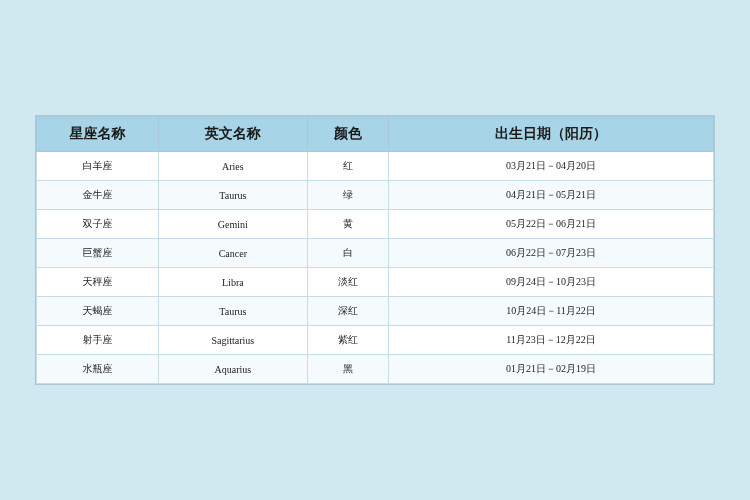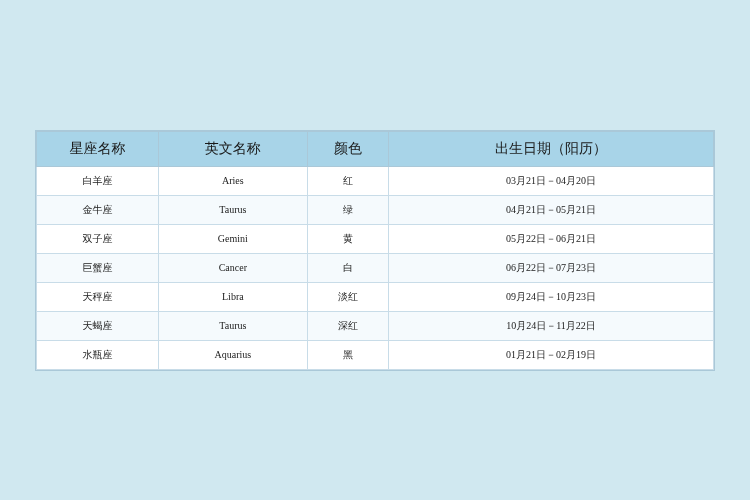--- a/index.html
+++ b/index.html
@@ -25,21 +25,21 @@
     table {
       width: 100%;
       border-collapse: collapse;
     }
     thead tr th {
       background-color: #a8d4e8;
       color: #1a1a1a;
       padding: 8px 10px;
       text-align: center;
       border: 1px solid #aac8d8;
-      font-weight: normal;
+      font-weight: bold;
       font-size: 14px;
     }
     tbody tr td {
       padding: 7px 10px;
       text-align: center;
       border: 1px solid #c8dce8;
       color: #222222;
       font-size: 10px;
       background-color: #ffffff;
     }
@@ -95,20 +95,26 @@
           <td>淡红</td>
           <td>09月24日－10月23日</td>
         </tr>
         <tr>
           <td>天蝎座</td>
           <td>Taurus</td>
           <td>深红</td>
           <td>10月24日－11月22日</td>
         </tr>
         <tr>
+          <td>射手座</td>
+          <td>Sagittarius</td>
+          <td>紫红</td>
+          <td>11月23日－12月22日</td>
+        </tr>
+        <tr>
           <td>水瓶座</td>
           <td>Aquarius</td>
           <td>黑</td>
           <td>01月21日－02月19日</td>
         </tr>
       </tbody>
   </table>
 </div>
 
 </body></html>

